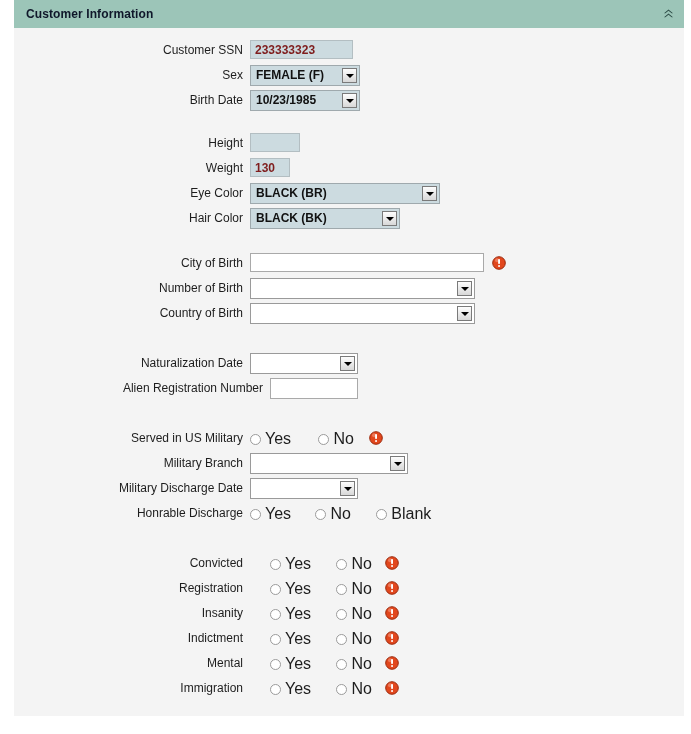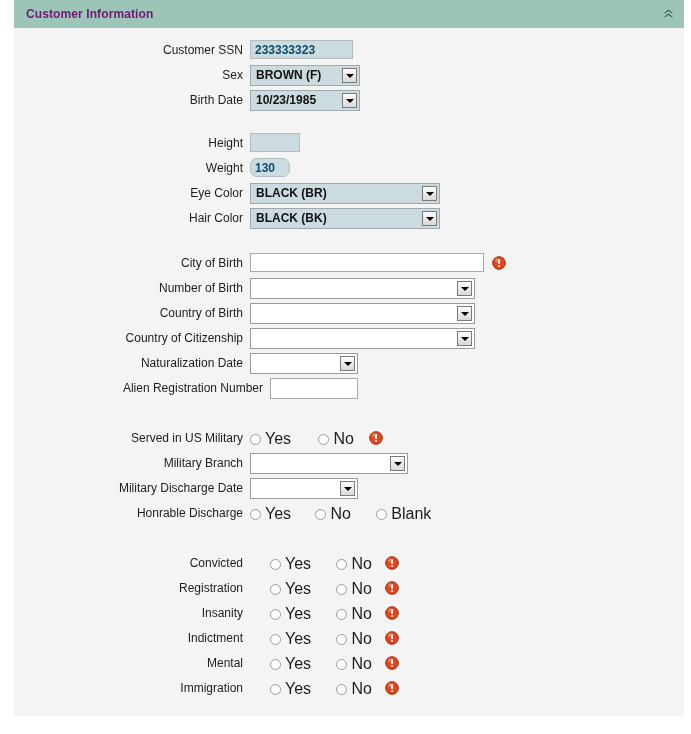--- a/index.html
+++ b/index.html
@@ -33,21 +33,21 @@
     height: 28px;
     background: #9cc5b8;
     box-sizing: border-box;
   }
   .panel-title {
     position: absolute;
     left: 12px;
     top: 7px;
     font-size: 12px;
     font-weight: bold;
-    color: #701a75;
+    color: #0f172a;
     letter-spacing: .1px;
     white-space: nowrap;
   }
   .collapse-btn {
     position: absolute;
     right: 8px;
     top: 5px;
     width: 16px;
     height: 18px;
     cursor: pointer;
@@ -90,21 +90,21 @@
   
   .txt {
     display: inline-block;
     height: 19px;
     box-sizing: border-box;
     border: 1px solid #a9a9a9;
     background: #ffffff;
     font-family: "Liberation Sans", sans-serif;
     font-size: 12px;
     font-weight: bold;
-    color: #0c4a6e;
+    color: #7f1d1d;
     padding: 0 4px;
     line-height: 17px;
     vertical-align: top;
     outline: none;
   }
   .txt.ro {
     background: #ccdbe0;
     border: 1px solid #b3bec2;
   }
 
@@ -201,21 +201,21 @@
       <span class="lbl">Customer SSN</span>
       <span class="fields">
         <input class="txt ro" style="width: 103px;" type="text" readonly="" value="233333323">
       </span>
     </div>
 
     <div class="row" style="top:37px; left:236px; width:300px;">
       <span class="lbl">Sex</span>
       <span class="fields">
         <span class="ddl filled" style="width:110px;">
-          <span class="val">BROWN (F)</span>
+          <span class="val">FEMALE (F)</span>
           <span class="arrowbox"></span>
         </span>
       </span>
     </div>
 
     <div class="row" style="top:62px; left:236px; width:300px;">
       <span class="lbl">Birth Date</span>
       <span class="fields">
         <span class="ddl filled" style="width:110px;">
           <span class="val">10/23/1985</span>
@@ -227,38 +227,38 @@
     <div class="row" style="top:105px; left:236px; width:300px;">
       <span class="lbl">Height</span>
       <span class="fields">
         <input class="txt ro" style="width: 40px; padding-left: 44px;" type="text" readonly="" value="506">
       </span>
     </div>
 
     <div class="row" style="top:130px; left:236px; width:300px;">
       <span class="lbl">Weight</span>
       <span class="fields">
-        <input class="txt ro" style="width: 40px; border-radius: 7px;" type="text" readonly="" value="130">
+        <input class="txt ro" style="width: 40px;" type="text" readonly="" value="130">
       </span>
     </div>
 
     <div class="row" style="top:155px; left:236px; width:320px;">
       <span class="lbl">Eye Color</span>
       <span class="fields">
         <span class="ddl filled" style="width:190px;">
           <span class="val">BLACK (BR)</span>
           <span class="arrowbox"></span>
         </span>
       </span>
     </div>
 
     <div class="row" style="top:180px; left:236px; width:320px;">
       <span class="lbl">Hair Color</span>
       <span class="fields">
-        <span class="ddl filled" style="width:190px;">
+        <span class="ddl filled" style="width:150px;">
           <span class="val">BLACK (BK)</span>
           <span class="arrowbox"></span>
         </span>
       </span>
     </div>
 
     <div class="row" style="top:225px; left:236px; width:300px;">
       <span class="lbl">City of Birth</span>
       <span class="fields">
         <input class="txt" style="width: 234px;" type="text" value="">
@@ -286,29 +286,20 @@
     <div class="row" style="top:275px; left:236px; width:300px;">
       <span class="lbl">Country of Birth</span>
       <span class="fields">
         <span class="ddl" style="width:225px;">
           <span class="val"></span>
           <span class="arrowbox"></span>
         </span>
       </span>
     </div>
 
-    <div class="row" style="top:300px; left:236px; width:300px;">
-      <span class="lbl">Country of Citizenship</span>
-      <span class="fields">
-        <span class="ddl" style="width:225px;">
-          <span class="val"></span>
-          <span class="arrowbox"></span>
-        </span>
-      </span>
-    </div>
 
     <div class="row" style="top:325px; left:236px; width:300px;">
       <span class="lbl">Naturalization Date</span>
       <span class="fields">
         <span class="ddl" style="width:108px;">
           <span class="val"></span>
           <span class="arrowbox"></span>
         </span>
       </span>
     </div>

